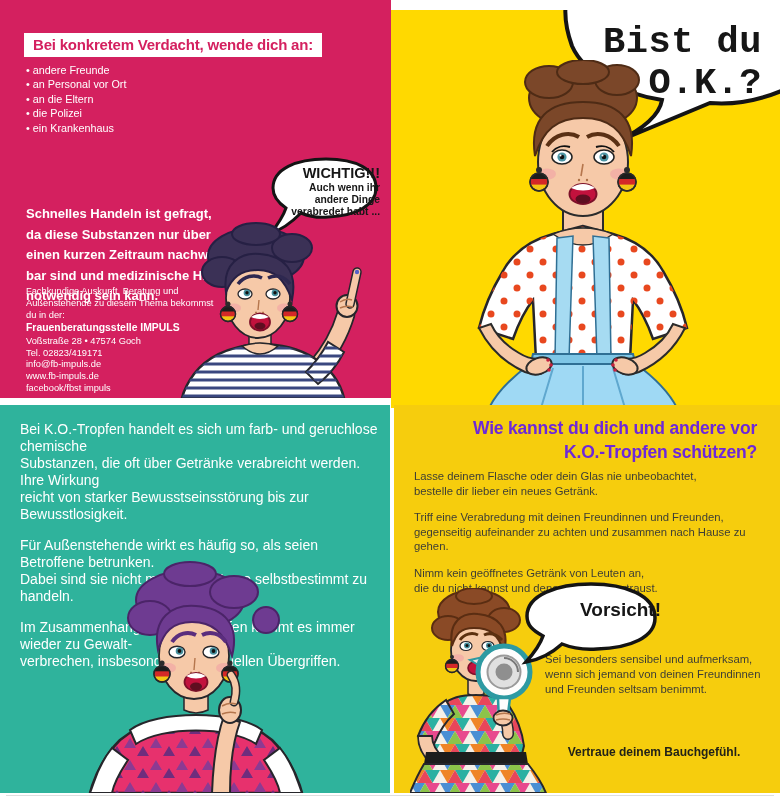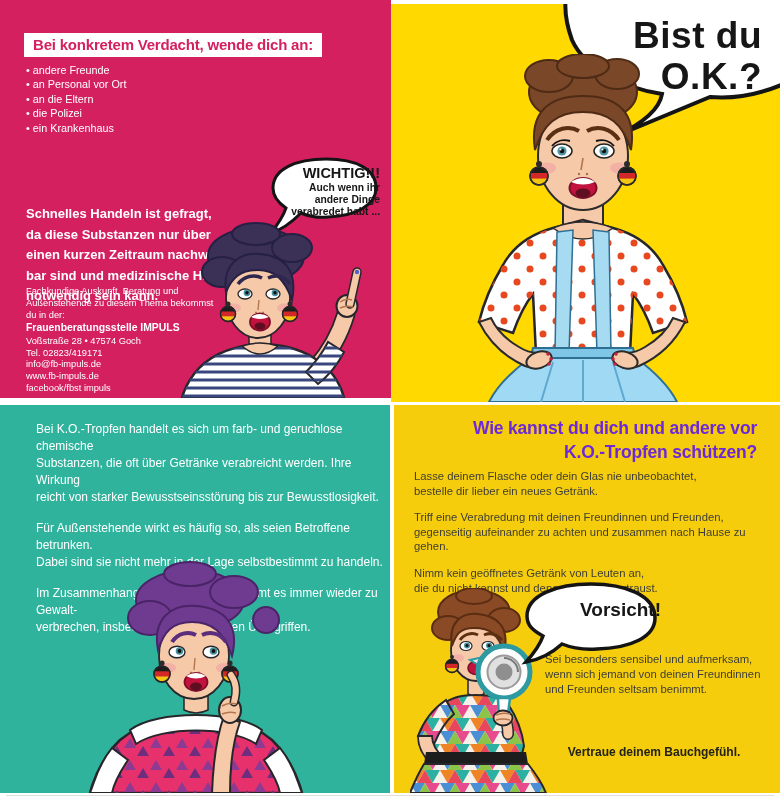--- a/index.html
+++ b/index.html
@@ -1,20 +1,20 @@
 <!DOCTYPE html>
 <html><head>
 <meta charset="utf-8">
 <style>
   html,body{margin:0;padding:0;background:#ffffff;}
   .flyer{position:relative;width:780px;height:804px;background:#ffffff;overflow:hidden;
          font-family:"Liberation Sans","DejaVu Sans",sans-serif;}
   .panel{position:absolute;overflow:hidden;}
   .p-tl{left:0;top:0;width:391px;height:398px;background:#d4205f;}
-  .p-tr{left:391px;top:4px;width:389px;height:398px;background:#ffd900;}
+  .p-tr{left:391px;top:10px;width:389px;height:398px;background:#ffd900;font-family:Liberation Mono, monospace;}
   .p-bl{left:0;top:405px;width:390px;height:388px;background:#2fb39c;}
   .p-br{left:394px;top:405px;width:386px;height:388px;background:#f6cd0d;}
   .abs{position:absolute;}
   .ml{white-space:pre-line;}
   
   .band{left:24px;top:33px;background:#ffffff;color:#d4205f;font-weight:800;
         font-size:15px;padding:3px 9px 4px 9px;letter-spacing:-0.2px;}
   .bullets{left:26px;top:63px;margin:0;padding:0;list-style:none;color:#ffffff;
            font-size:10.8px;line-height:14.4px;}
   .bullets li::before{content:"• ";}
@@ -30,21 +30,21 @@
   .b-wichtig .t1{top:9px;font-weight:800;font-size:14.5px;}
   .b-wichtig .t2{top:26px;font-weight:700;font-size:10.3px;line-height:11.8px;}
   .b-bistdu{right:0;top:0;width:222px;height:142px;}
   .b-bistdu .txt{top:12px;right:18px;width:auto;text-align:right;font-weight:800;
                  font-size:37px;line-height:1.1;letter-spacing:0.5px;}
   .b-wasistdas{left:18px;top:151px;width:152px;height:102px;}
   .b-wasistdas .txt{top:14px;font-weight:800;font-size:22.5px;line-height:1.15;}
   .b-vorsicht{left:127px;top:176px;width:140px;height:84px;}
   .b-vorsicht .txt{top:18px;font-weight:800;font-size:19px;}
   
-  .bl-paras{left:20px;top:16px;width:360px;color:#ffffff;font-size:12px;line-height:17px;margin-left:16px;}
+  .bl-paras{left:20px;top:16px;width:360px;color:#ffffff;font-size:14px;line-height:17px;}
   .bl-paras .para{margin:0 0 14px 0;}
   
   .br-heading{right:23px;top:12px;text-align:right;color:#6d28d9;font-weight:800;
               font-size:17.5px;line-height:1.35;letter-spacing:-0.2px;}
   .br-tips{left:20px;top:64px;width:360px;color:#3e3e35;font-size:11.3px;line-height:14.6px;}
   .br-tips .tip{margin:0 0 12px 0;}
   .br-caution{left:151px;top:247px;color:#3e3e35;font-size:11.3px;line-height:15px;}
   .br-footer{left:170px;top:340px;width:180px;text-align:center;color:#222218;
              font-weight:800;font-size:12px;}
   .edge-line{left:6px;top:795px;width:768px;height:1px;background:#dedede;}

